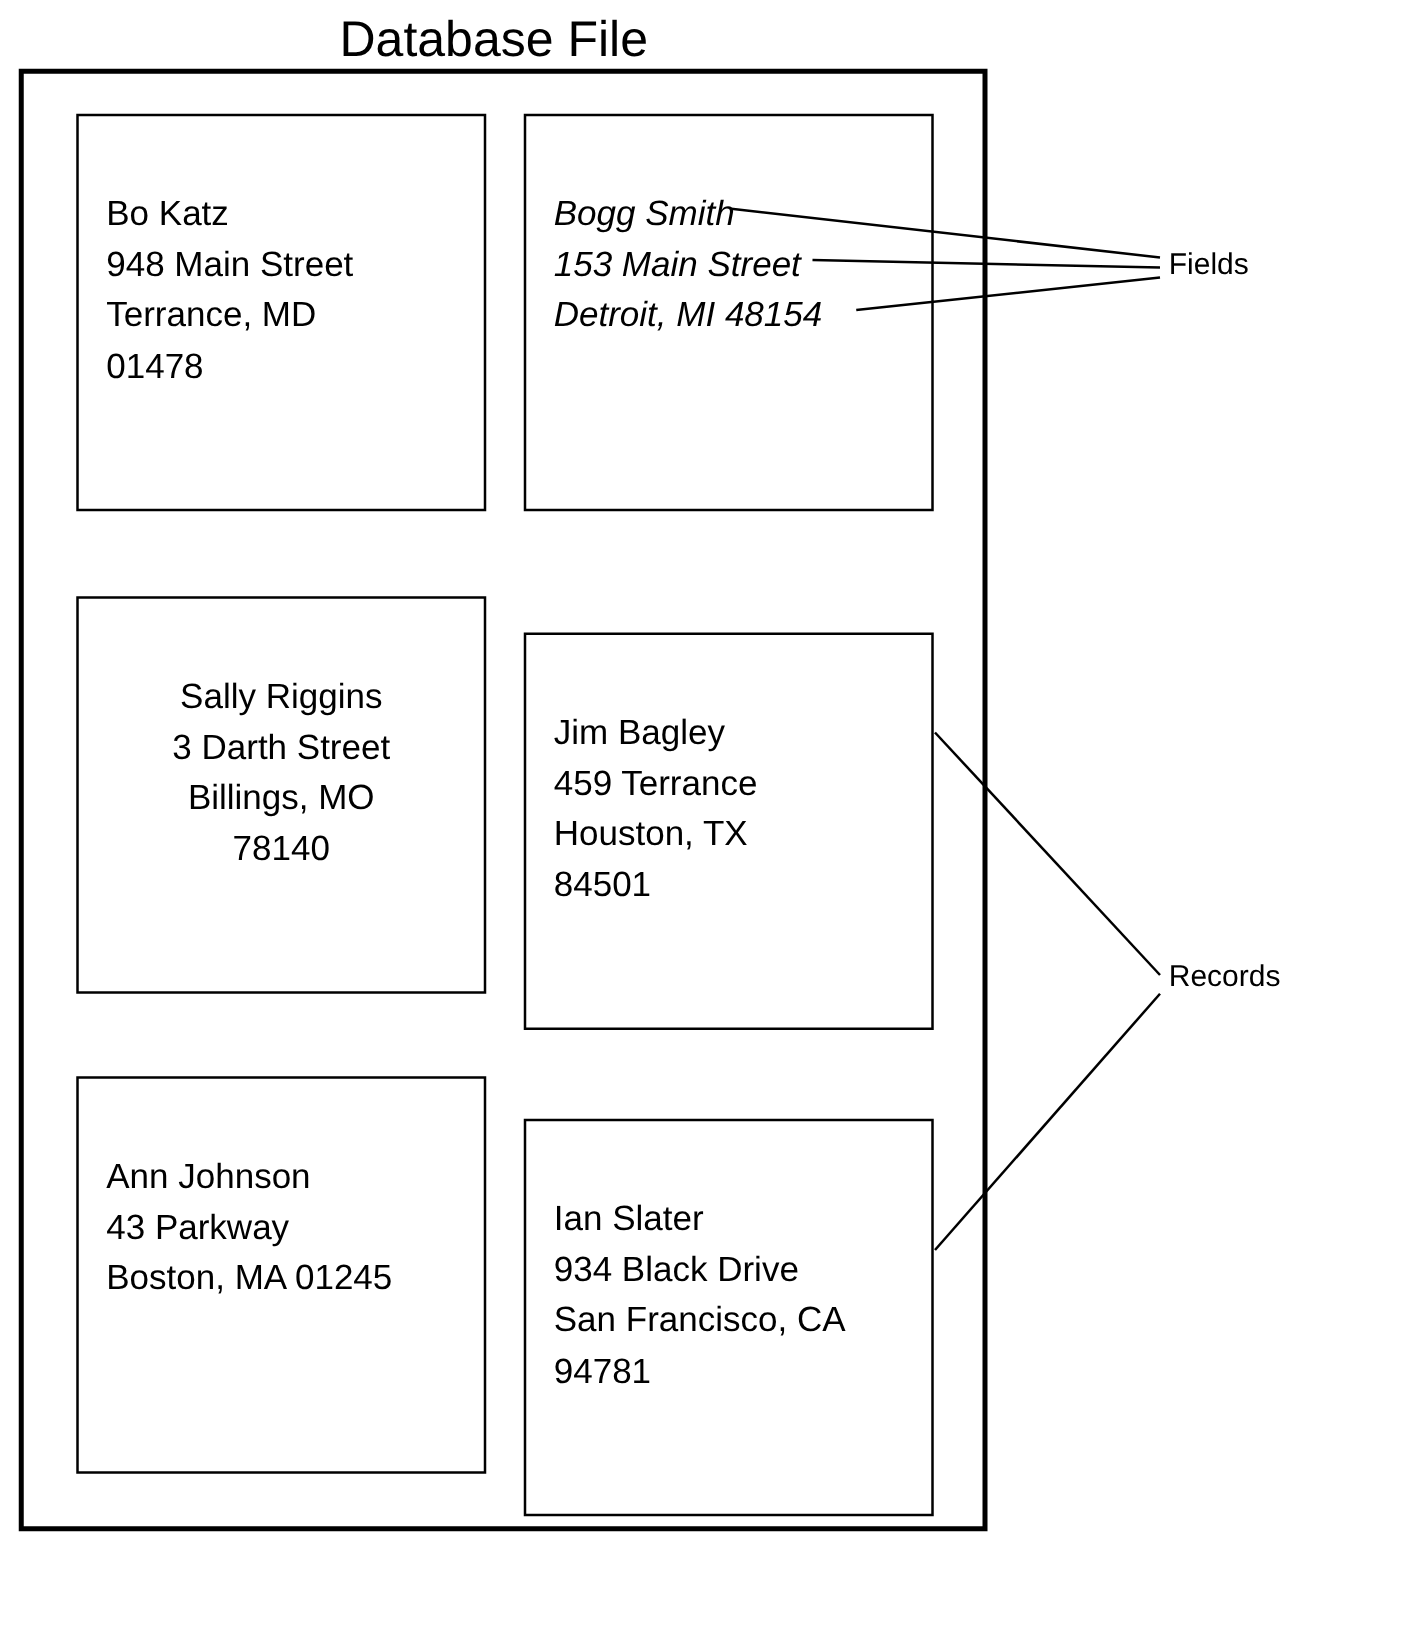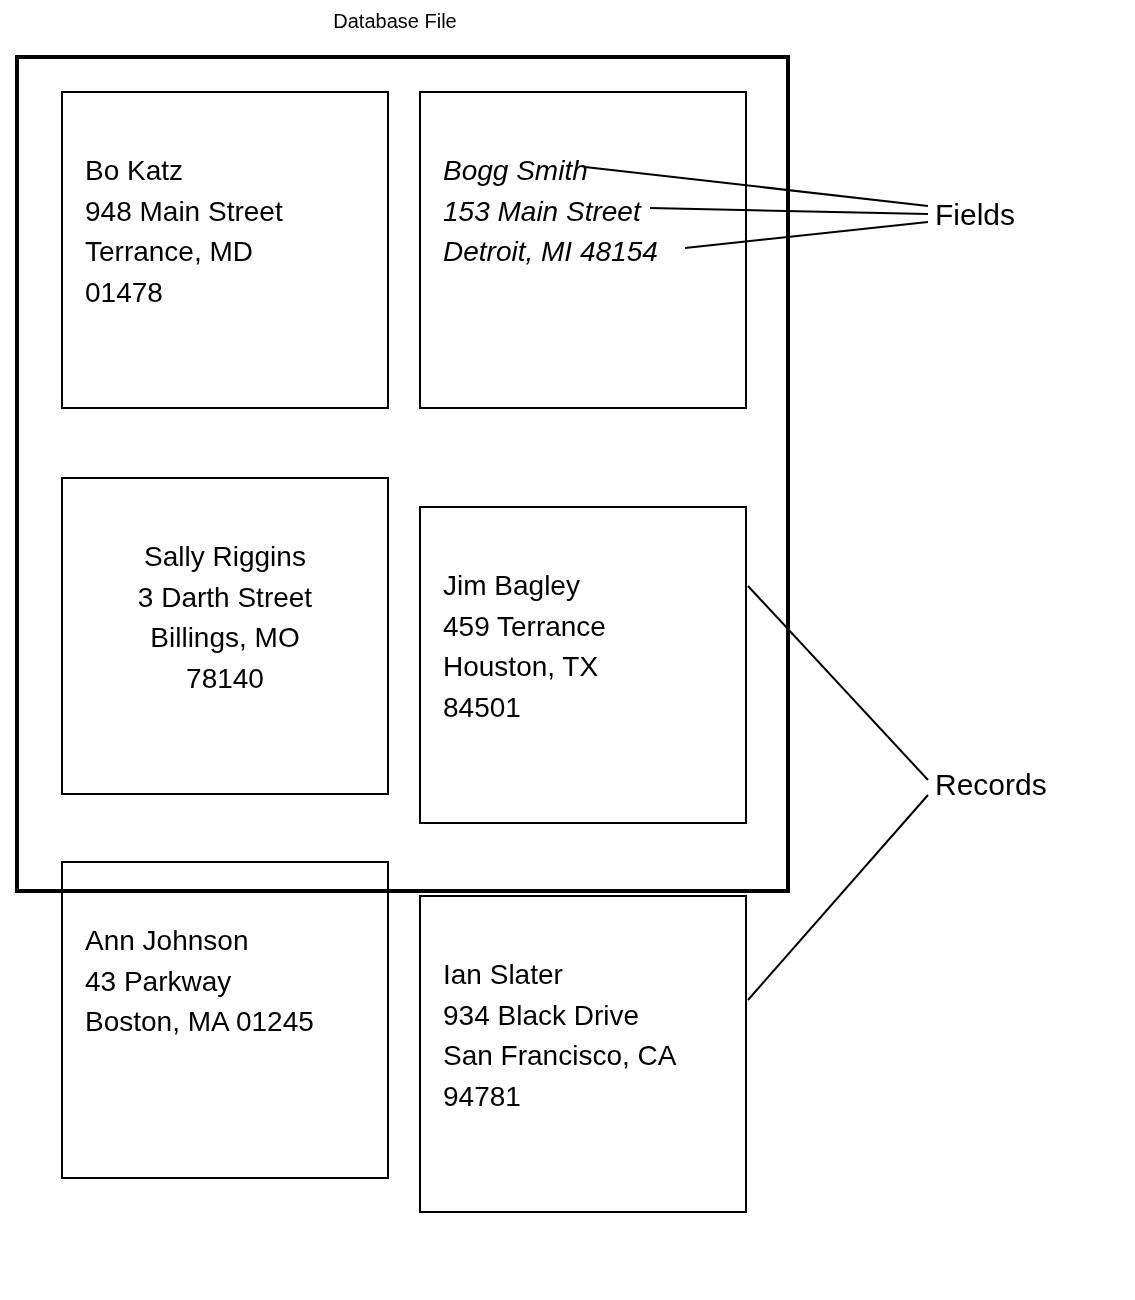--- a/index.html
+++ b/index.html
@@ -9,29 +9,29 @@
       width: 1135px;
       height: 1300px;
       position: relative;
     }
     .title {
       position: absolute;
       top: 10px;
       left: 0;
       width: 790px;
       text-align: center;
-      font-size: 20px;
+      font-size: 40px;
       font-weight: 400;
     }
     .db-file {
       position: absolute;
       top: 55px;
       left: 15px;
       width: 775px;
-      height: 838px;
+      height: 1170px;
       border: 4px solid #000;
       padding-left: 28px;
     }
     .record {
       position: absolute;
       width: 328px;
       height: 318px;
       border: 2px solid #000;
       padding: 58px 22px 22px 22px;
     }
@@ -45,21 +45,21 @@
     .r2 { top: 32px; left: 400px; font-style: italic; }
     
     .r3 { top: 418px; left: 42px; text-align: center; }
     .r4 { top: 418px; left: 400px; margin-top: 29px; }
     
     .r5 { top: 802px; left: 42px; }
     .r6 { top: 802px; left: 400px; margin-top: 34px; }
 
     .callout-label {
       position: absolute;
-      font-size: 30px;
+      font-size: 24px;
     }
     .fields-label { top: 198px; left: 935px; }
     .records-label { top: 768px; left: 935px; }
 
     svg.connectors {
       position: absolute;
       top: 0;
       left: 0;
       width: 1135px;
       height: 1300px;

